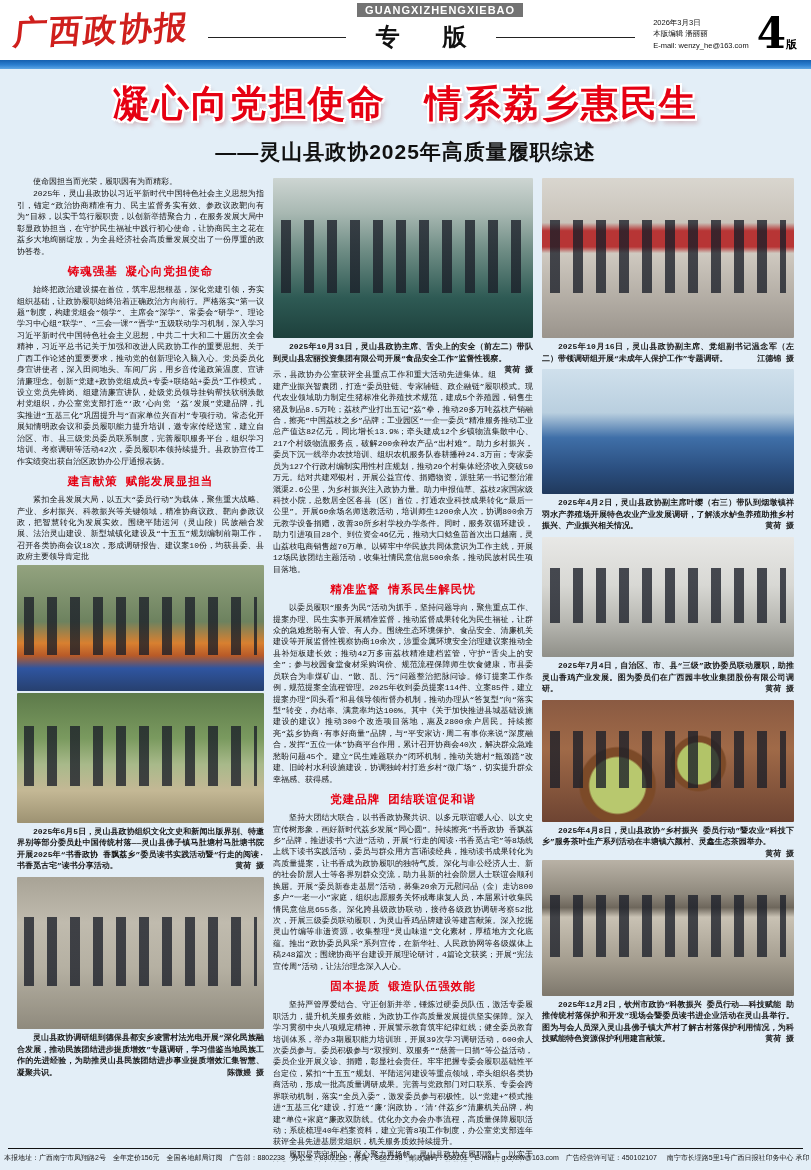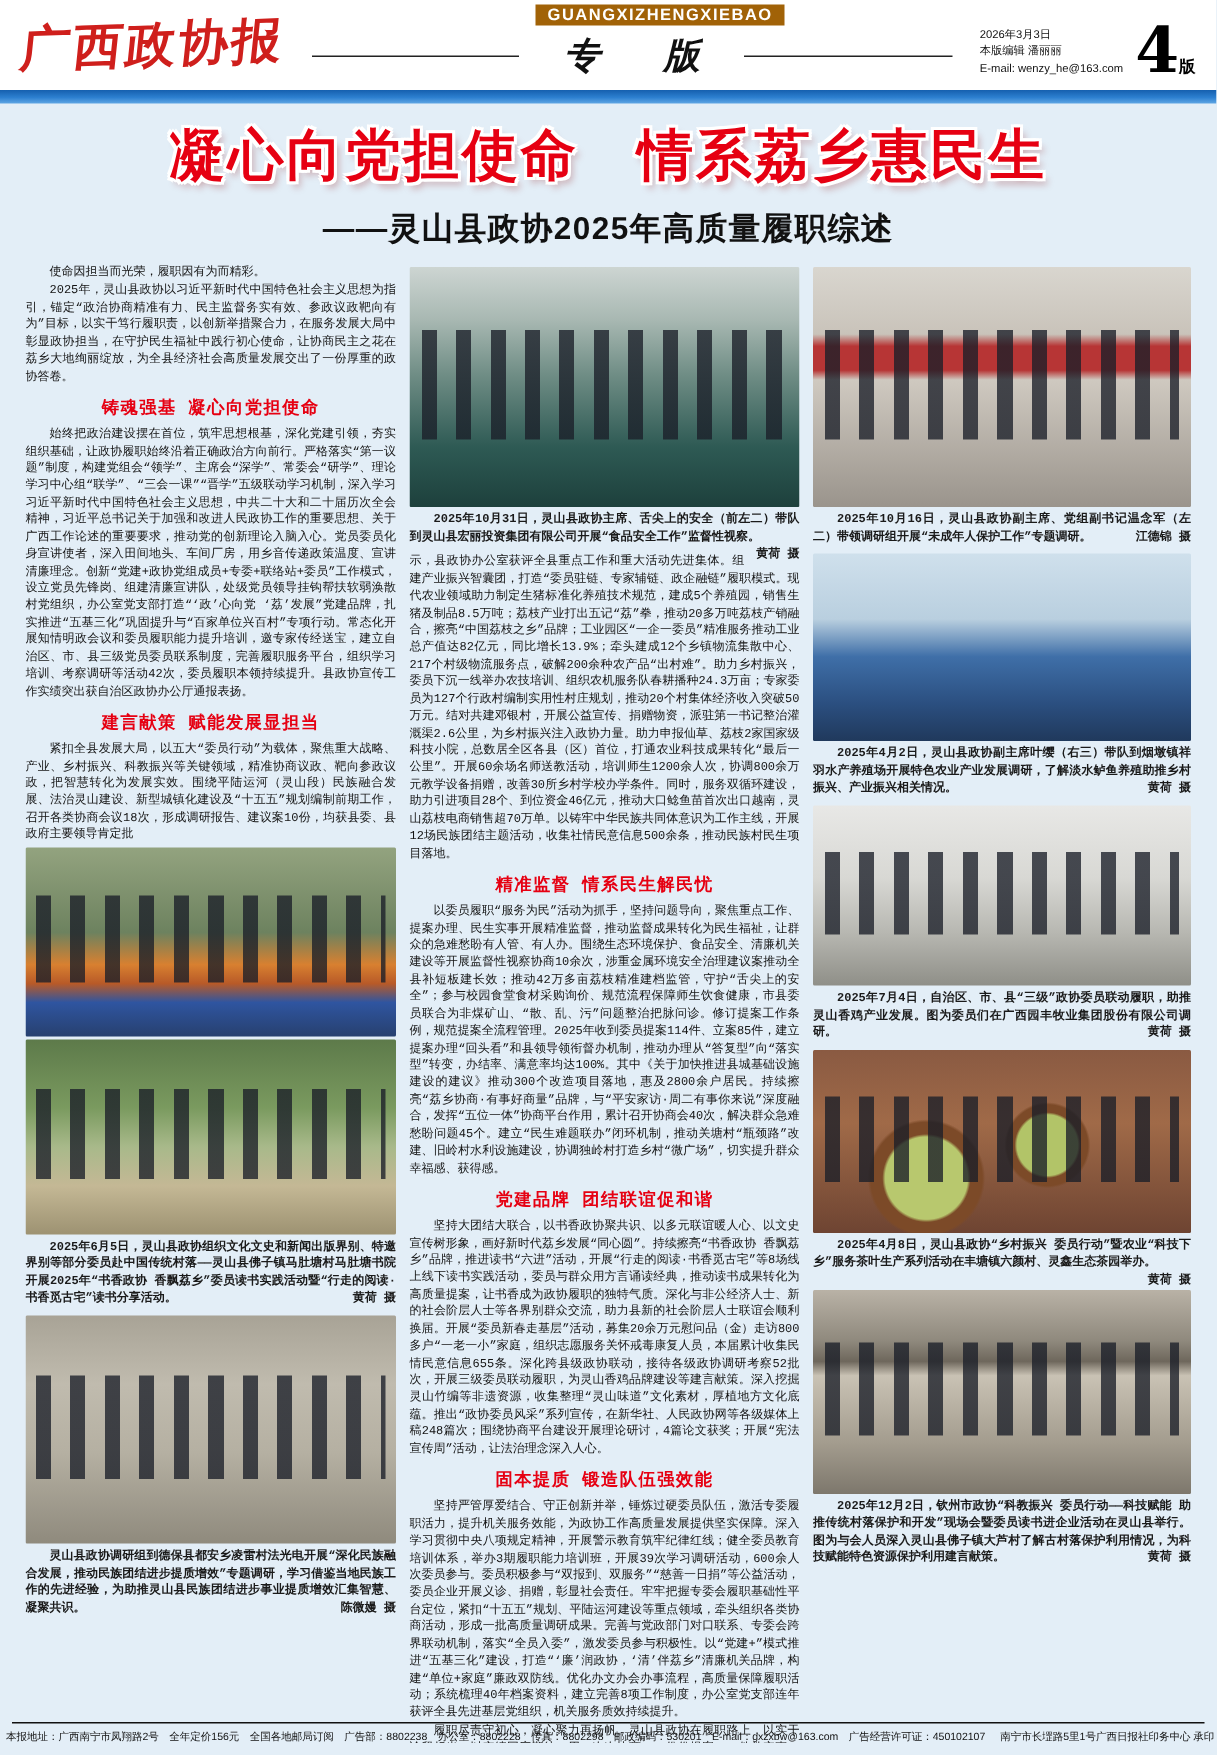--- a/index.html
+++ b/index.html
@@ -3,24 +3,24 @@
 <meta charset="utf-8">
 <style>
   html,body{margin:0;padding:0;}
   body{width:811px;height:1170px;background:#e3eef7;font-family:"Liberation Sans","DejaVu Sans",sans-serif;overflow:hidden;}
   .page{width:811px;height:1170px;position:relative;background:#e3eef7;}
 
   
   .masthead{height:60px;background:#ffffff;position:relative;display:flex;align-items:stretch;padding:0 14px;}
   .logo{color:#cf1f1c;font-size:33px;font-weight:900;transform:skewX(-8deg) rotate(-2deg);letter-spacing:2px;align-self:center;font-family:"DejaVu Serif","Liberation Serif",serif;white-space:nowrap;}
   .mast-center{flex:1;display:flex;flex-direction:column;align-items:center;justify-content:flex-start;padding-top:3px;}
-  .pinyin-box{background:#a16207;color:#fff;font-weight:700;font-size:11px;letter-spacing:1px;padding:1px 8px;margin-left:38px;}
+  .pinyin-box{background:#737373;color:#fff;font-weight:700;font-size:11px;letter-spacing:1px;padding:1px 8px;margin-left:38px;}
   .zhuanban-row{display:flex;align-items:center;width:92%;margin-top:4px;}
   .zhuanban-row .rule{flex:1;height:1px;background:#222;}
-  .zhuanban{font-size:24px;font-weight:900;color:#111;letter-spacing:18px;margin:0 12px;white-space:nowrap;text-indent:18px;font-style:italic;}
+  .zhuanban{font-size:24px;font-weight:900;color:#111;letter-spacing:18px;margin:0 12px;white-space:nowrap;text-indent:18px;}
   .mast-right{display:flex;align-items:center;gap:8px;padding-top:8px;}
   .mast-info{font-size:7.5px;color:#111;line-height:1.5;text-align:left;}
   .page-num{display:flex;align-items:flex-start;}
   .page-num .num{font-size:42px;line-height:0.9;font-weight:900;font-family:"DejaVu Serif","Liberation Serif",serif;color:#000;}
   .page-num .ban{font-size:11px;font-weight:700;margin-top:22px;color:#000;}
   .blue-bar{height:9px;background:linear-gradient(180deg,#155fae 0%,#2c7fd0 55%,#5fa6e4 100%);}
 
   
   .headline-block{text-align:center;padding-top:10px;}
   .headline{font-size:37px;font-weight:900;color:#e60012;letter-spacing:2px;white-space:nowrap;

